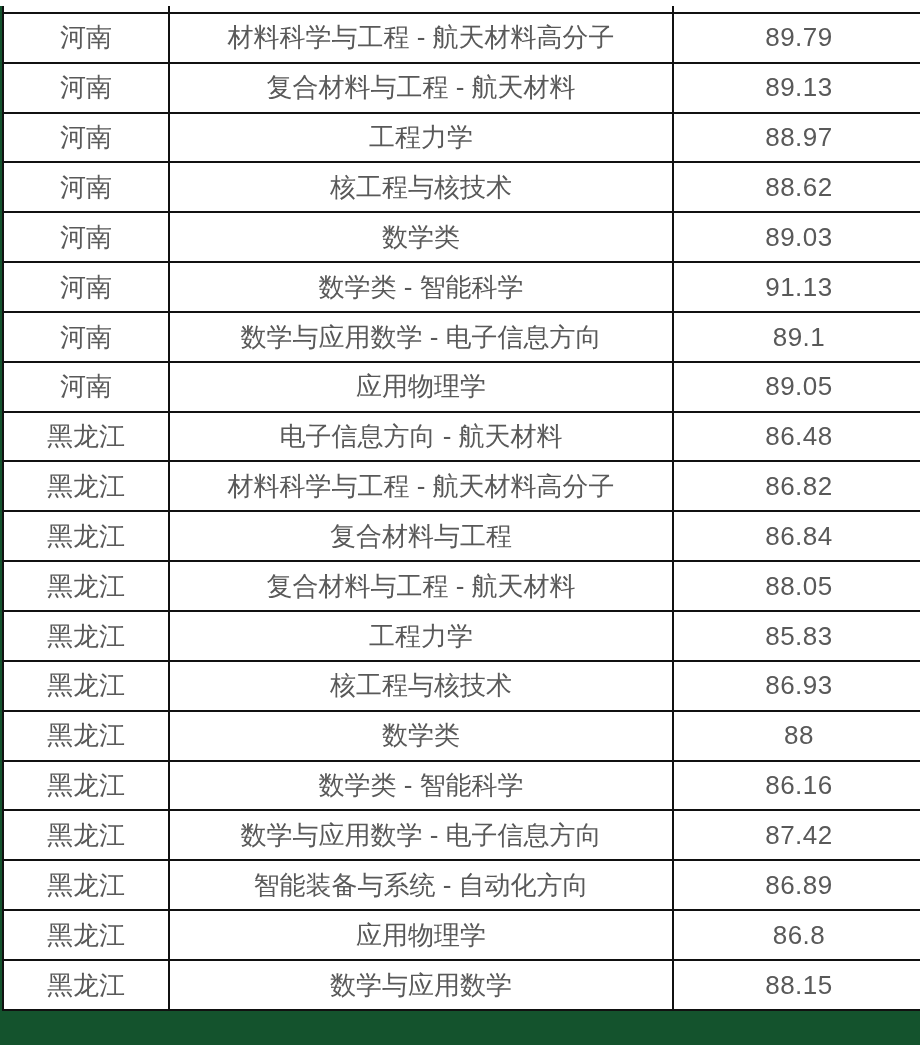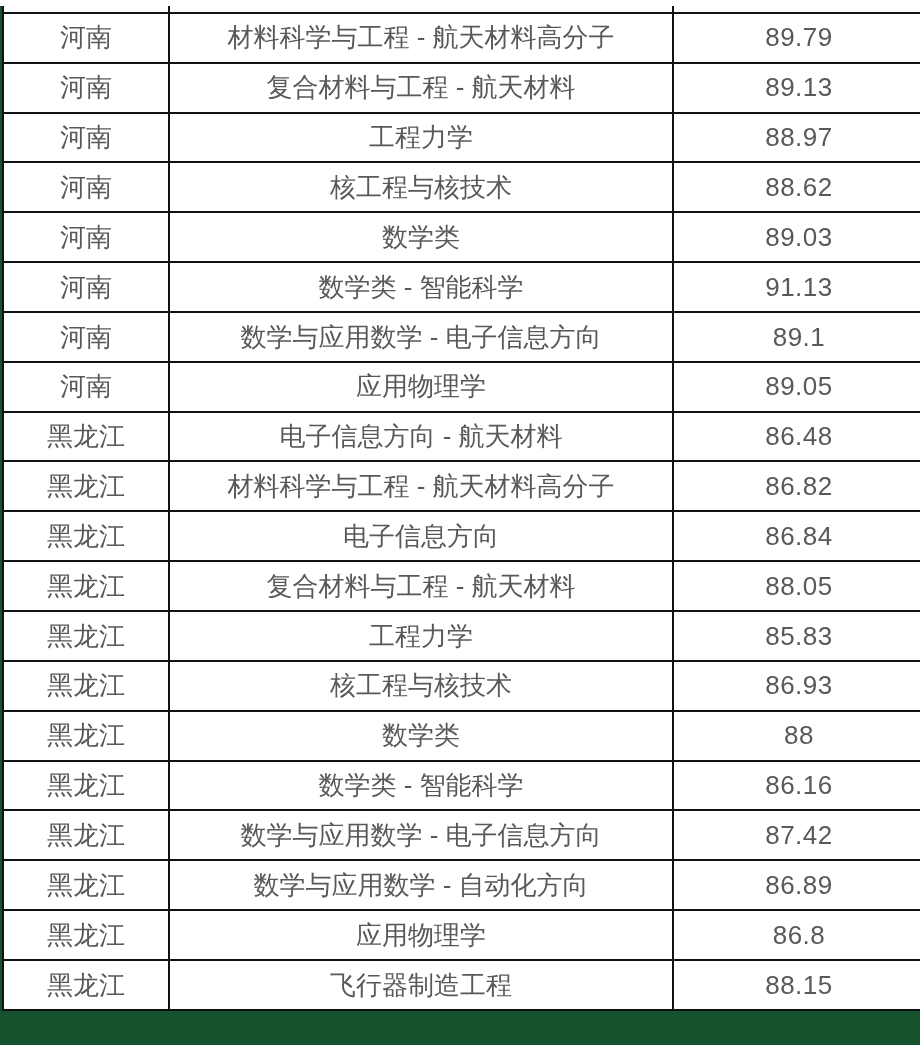--- a/index.html
+++ b/index.html
@@ -99,21 +99,21 @@
     <td class="col-major">电子信息方向 - 航天材料</td>
     <td class="col-score">86.48</td>
   </tr>
         <tr>
     <td class="col-province">黑龙江</td>
     <td class="col-major">材料科学与工程 - 航天材料高分子</td>
     <td class="col-score">86.82</td>
   </tr>
         <tr>
     <td class="col-province">黑龙江</td>
-    <td class="col-major">电子信息方向</td>
+    <td class="col-major">复合材料与工程</td>
     <td class="col-score">86.84</td>
   </tr>
         <tr>
     <td class="col-province">黑龙江</td>
     <td class="col-major">复合材料与工程 - 航天材料</td>
     <td class="col-score">88.05</td>
   </tr>
         <tr>
     <td class="col-province">黑龙江</td>
     <td class="col-major">工程力学</td>
@@ -134,28 +134,28 @@
     <td class="col-major">数学类 - 智能科学</td>
     <td class="col-score">86.16</td>
   </tr>
         <tr>
     <td class="col-province">黑龙江</td>
     <td class="col-major">数学与应用数学 - 电子信息方向</td>
     <td class="col-score">87.42</td>
   </tr>
         <tr>
     <td class="col-province">黑龙江</td>
-    <td class="col-major">数学与应用数学 - 自动化方向</td>
+    <td class="col-major">智能装备与系统 - 自动化方向</td>
     <td class="col-score">86.89</td>
   </tr>
         <tr>
     <td class="col-province">黑龙江</td>
     <td class="col-major">应用物理学</td>
     <td class="col-score">86.8</td>
   </tr>
         <tr>
     <td class="col-province">黑龙江</td>
-    <td class="col-major">飞行器制造工程</td>
+    <td class="col-major">数学与应用数学</td>
     <td class="col-score">88.15</td>
   </tr>
       </tbody>
   </table>
 </div>
 
 </body></html>

